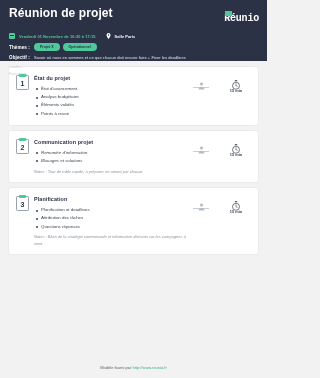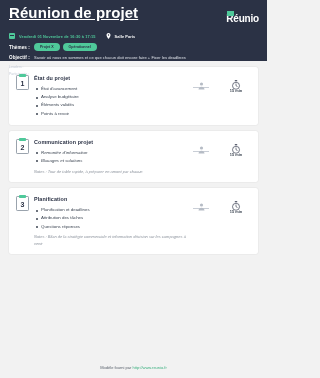--- a/index.html
+++ b/index.html
@@ -23,27 +23,26 @@
   
   .header {
     background: #2b3245;
     color: #ffffff;
     padding: 7px 9px 6px 9px;
     position: relative;
     height: 61px;
     box-sizing: border-box;
   }
   .header-title {
-    font-size: 15px;
+    font-size: 12px;
     font-weight: bold;
     letter-spacing: 0.1px;
     margin: 0 0 13px 0;
     line-height: 12px;
     color: #ffffff;
-    text-decoration: underline;
   }
   .meta-row {
     display: flex;
     align-items: center;
     gap: 4px;
     margin-bottom: 3px;
     height: 8px;
   }
   .cal-icon {
     width: 6px;
@@ -128,20 +127,21 @@
   .small-field-label {
     font-size: 3.5px;
     color: #c7cdd8;
     white-space: nowrap;
   }
   .logo {
     position: absolute;
     right: 8px;
     top: 8px;
     text-align: center;
+    font-family: Liberation Mono, monospace;
   }
   .logo-mark {
     position: relative;
     display: inline-block;
     font-size: 10px;
     font-weight: bold;
     color: #ffffff;
     line-height: 11px;
     letter-spacing: -0.2px;
   }

